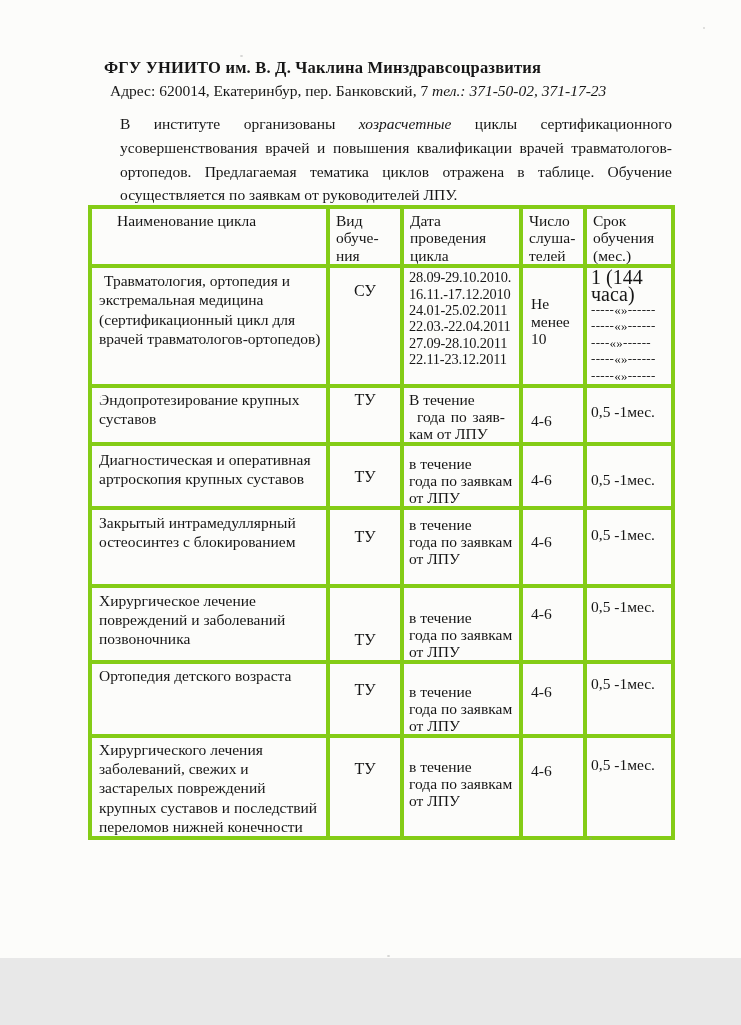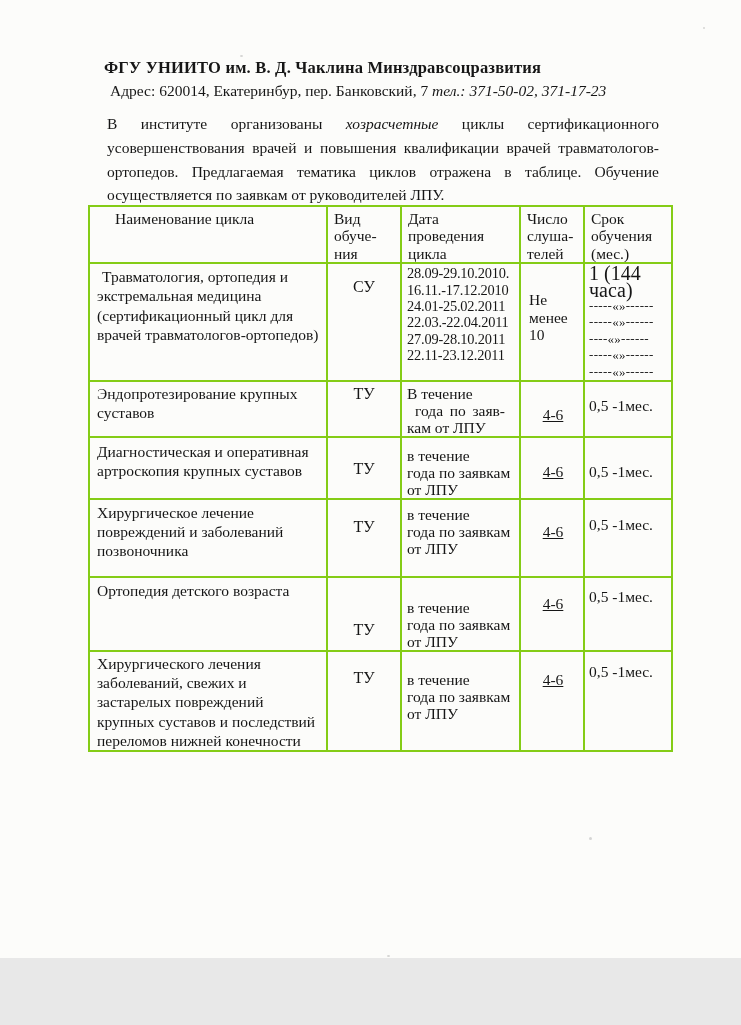--- a/index.html
+++ b/index.html
@@ -15,52 +15,52 @@
   .doc-title{
     position:absolute;left:104px;top:58px;width:600px;
     font-size:16.5px;font-weight:bold;letter-spacing:.2px;
   }
   .doc-address{
     position:absolute;left:110px;top:82px;width:600px;
     font-size:15.5px;
   }
   .doc-address .it{font-style:italic;}
   .intro{
-    position:absolute;left:107px;top:112px;width:552px;
+    position:absolute;left:120px;top:112px;width:552px;
     font-size:15.5px;line-height:23.8px;text-align:justify;
   }
   .intro .it{font-style:italic;}
 
   table.tbl{
     position:absolute;left:88px;top:205px;
     border-collapse:collapse;table-layout:fixed;
     width:583px;
     font-size:15.5px;
   }
   .tbl td,.tbl th{
-    border:2px solid #84cc16;
+    border:4px solid #84cc16;
     vertical-align:top;
     padding:0;
     font-weight:normal;
     text-align:left;
     line-height:17.4px;
     overflow:hidden;
   }
   .tbl thead th{padding-top:3px;}
   .tbl thead th.h-name{padding-left:25px;}
   .tbl thead th.h-other{padding-left:6px;}
   .tbl td.c-name{padding-left:7px;padding-right:3px;line-height:19.2px;}
   .tbl td.c-type{text-align:center;font-size:16px;}
   .tbl td.c-date{padding-left:5px;line-height:17px;}
   .tbl td.c-num{padding-left:8px;border-radius:16px;}
   .tbl td.c-dur{padding-left:4px;line-height:16.4px;}
   .c-date .dts{font-size:14.4px;letter-spacing:-.2px;line-height:16.4px;}
   .c-dur .dur1{font-size:20px;}
   .c-dur .ditto{font-size:13px;letter-spacing:.3px;}
-  .c-num .ctr{text-align:center;padding-right:6px;text-decoration:underline;}
+  .c-num .ctr{padding-right:6px;}
   .jl{text-align:justify;text-align-last:justify;padding-right:14px;margin-left:8px;}
 
   
   tbody tr:nth-child(1){height:100px;}
   tbody tr:nth-child(1) .c-name{padding-top:3px;text-indent:5px;}
   tbody tr:nth-child(1) .c-type{padding-top:14px;}
   tbody tr:nth-child(1) .c-date{padding-top:1px;}
   tbody tr:nth-child(1) .c-num{padding-top:27px;}
   tbody tr:nth-child(1) .c-dur{padding-top:1px;}
 
@@ -226,20 +226,39 @@
         </td>
         <td class="c-num">
             <div class="ctr">4-6</div>
           </td>
         <td class="c-dur">
             <div>0,5 -1мес.</div>
           </td>
       </tr>
       <tr>
         <td class="c-name">
+            <div>Закрытый интрамедуллярный остеосинтез с блокированием</div>
+          </td>
+        <td class="c-type">
+            <div>ТУ</div>
+          </td>
+        <td class="c-date">
+          <div>в течение</div>
+          <div>года по заявкам</div>
+          <div>от ЛПУ</div>
+        </td>
+        <td class="c-num">
+            <div class="ctr">4-6</div>
+          </td>
+        <td class="c-dur">
+            <div>0,5 -1мес.</div>
+          </td>
+      </tr>
+      <tr>
+        <td class="c-name">
             <div>Хирургическое лечение повреждений и заболеваний позвоночника</div>
           </td>
         <td class="c-type">
             <div>ТУ</div>
           </td>
         <td class="c-date">
           <div>в течение</div>
           <div>года по заявкам</div>
           <div>от ЛПУ</div>
         </td>

